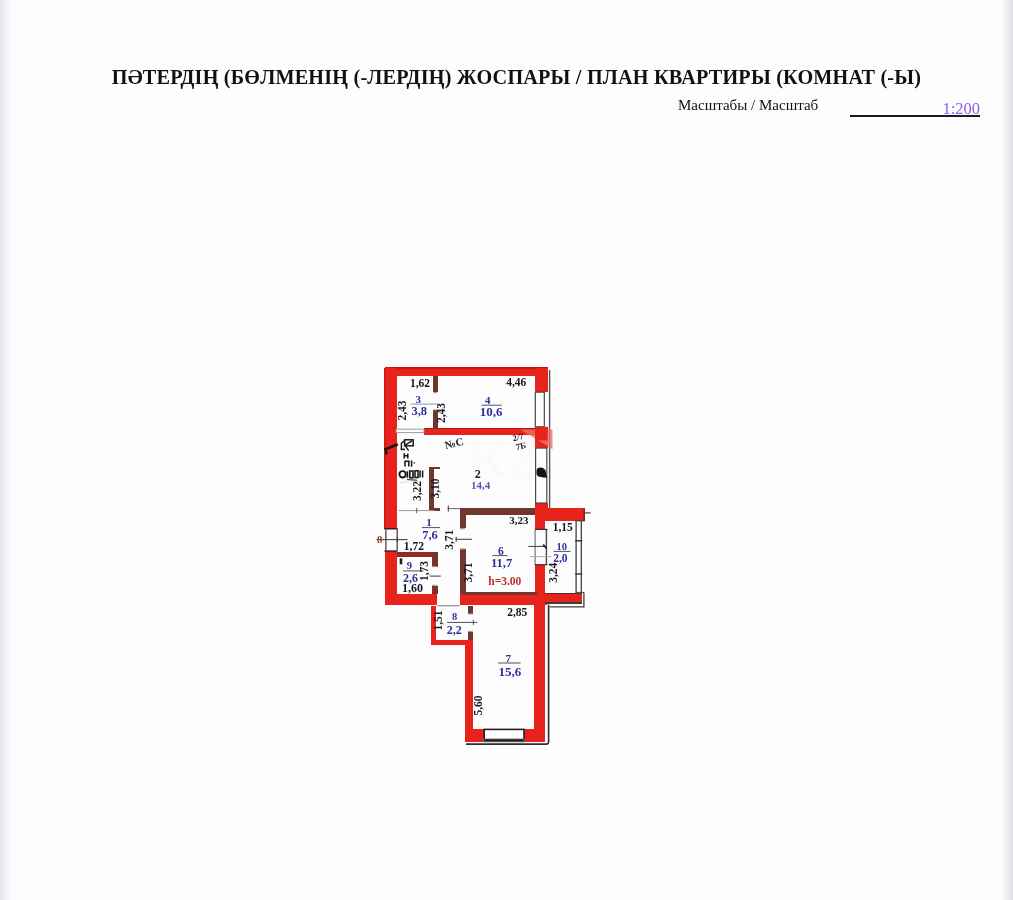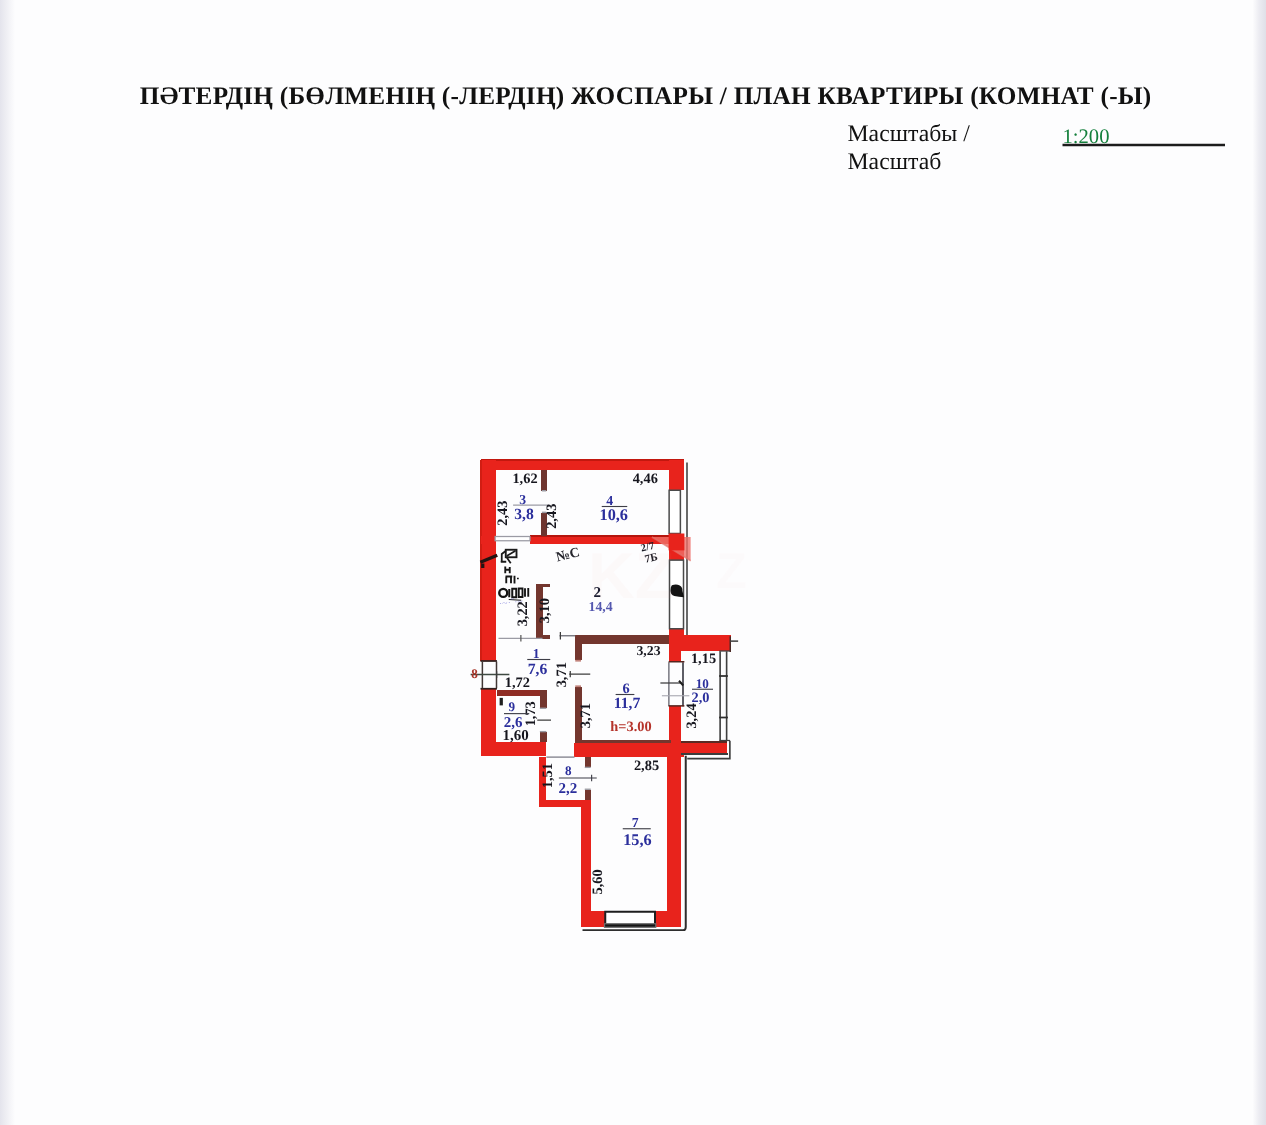--- a/index.html
+++ b/index.html
@@ -4,22 +4,22 @@
 <style>
   html,body{margin:0;padding:0;}
   body{width:1013px;height:900px;position:relative;background:#fdfdfe;overflow:hidden;
        font-family:"Liberation Serif", serif;}
   .edgeL{position:absolute;left:0;top:0;width:12px;height:900px;
          background:linear-gradient(90deg,#e4e4ec 0%,#eeeef3 40%,rgba(253,253,254,0) 100%);}
   .edgeR{position:absolute;right:0;top:0;width:11px;height:900px;
          background:linear-gradient(270deg,#dfdfe7 0%,#ebebf1 50%,rgba(253,253,254,0) 100%);}
   .title{position:absolute;left:10px;top:66px;width:1013px;text-align:center;
          font-weight:bold;font-size:20.2px;letter-spacing:0.2px;color:#111;}
-  .scalelab{position:absolute;left:678px;top:97px;width:170px;font-size:19px;color:#111;}
-  .scaleval{position:absolute;left:850px;top:99px;width:130px;text-align:left;font-size:16.5px;color:#15803d;}
+  .scalelab{position:absolute;left:678px;top:97px;width:170px;font-size:15px;color:#111;}
+  .scaleval{position:absolute;left:850px;top:99px;width:130px;text-align:right;font-size:16.5px;color:#8b5cf6;}
   .scaleline{position:absolute;left:850px;top:115px;width:130px;height:2px;background:#1c1c1c;}
 </style>
 </head>
 <body>
 
 <div class="edgeL"></div>
 
 <div class="edgeR"></div>
 
 <div class="title">ПӘТЕРДІҢ (БӨЛМЕНІҢ (-ЛЕРДІҢ) ЖОСПАРЫ / ПЛАН КВАРТИРЫ (КОМНАТ (-Ы)</div>

